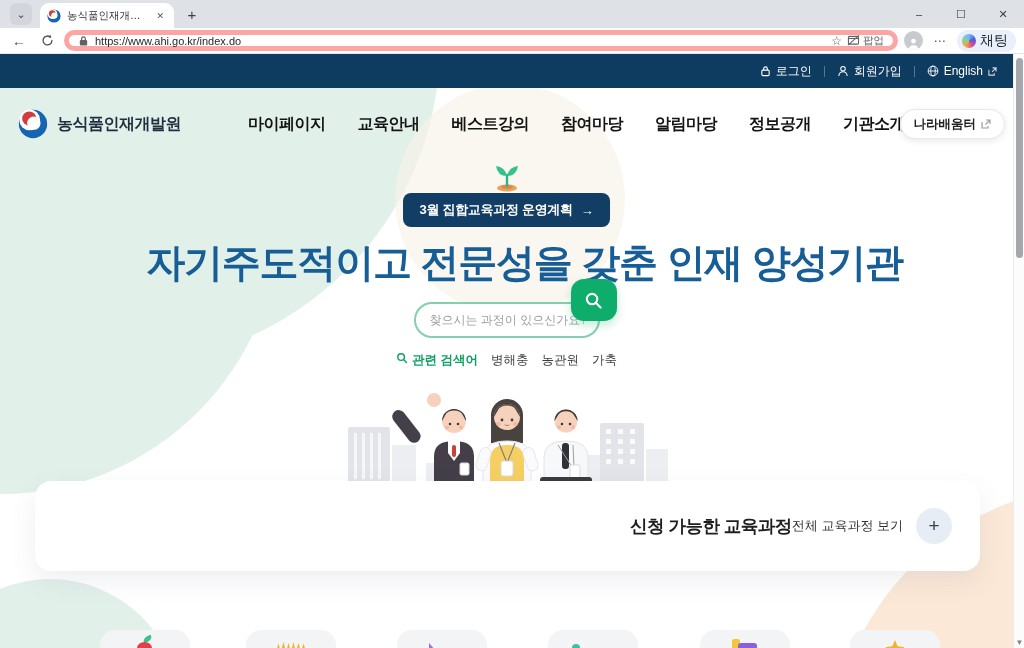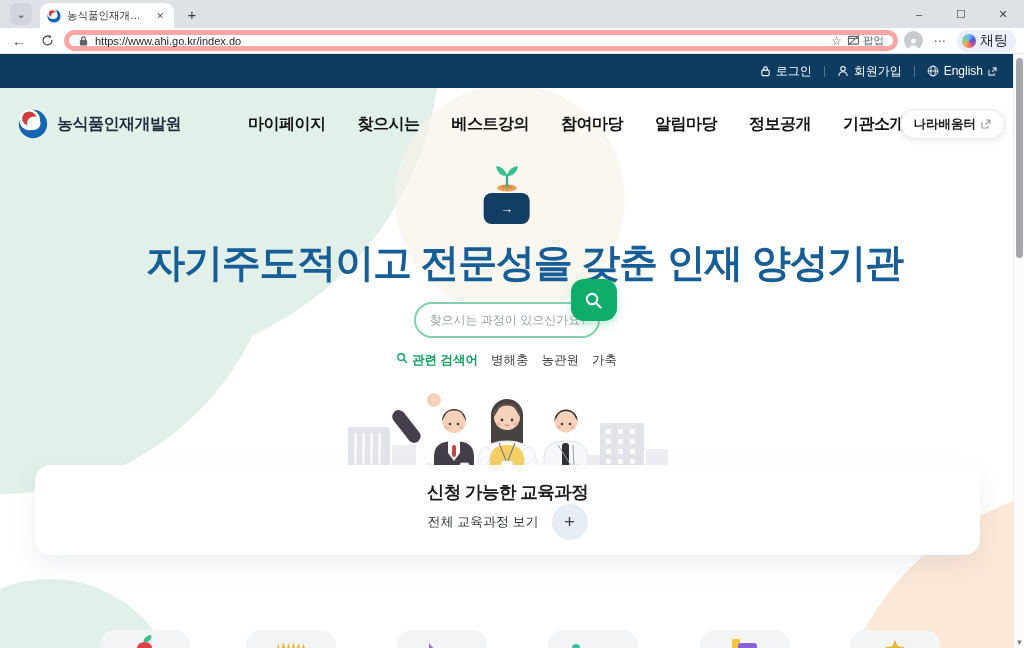--- a/index.html
+++ b/index.html
@@ -68,22 +68,22 @@
   .search-input::placeholder{color:#9aa0a6;}
   .search-btn{position:absolute;right:-17px;top:-23px;width:46px;height:42px;border:none;border-radius:13px;background:#0ead6c;
     display:flex;align-items:center;justify-content:center;box-shadow:0 4px 10px rgba(14,173,108,.25);}
 
   .related{position:absolute;top:298px;left:0;width:1013px;display:flex;justify-content:center;align-items:center;gap:13px;z-index:2;}
   .related-label{display:flex;align-items:flex-start;gap:4px;font-size:12.5px;font-weight:700;color:#0f9f63;}
   .keyword{font-size:12.5px;color:#3c3c3c;}
 
   .illus{position:absolute;top:325px;left:50%;transform:translateX(-50%);z-index:1;}
 
-  .course-card{position:absolute;top:411px;left:35px;width:945px;height:90px;background:#fff;border-radius:16px;z-index:2;
-    box-shadow:0 10px 26px rgba(90,100,115,.10);display:flex;align-items:center;justify-content:center;padding:0 28px;flex-direction:column;}
+  .course-card{position:absolute;top:427px;left:35px;width:945px;height:90px;background:#fff;border-radius:16px;z-index:2;
+    box-shadow:0 10px 26px rgba(90,100,115,.10);display:flex;align-items:center;justify-content:flex-end;padding:0 28px;}
   .course-title{font-size:17.5px;font-weight:800;color:#1e1e1e;letter-spacing:-.5px;}
   .viewall{display:flex;align-items:center;gap:13px;}
   .viewall-label{font-size:13px;color:#2e3238;}
   .plus-btn{width:36px;height:36px;border-radius:50%;background:#e7edf5;border:none;display:flex;align-items:center;justify-content:center;
     font-size:19px;font-weight:300;color:#3c4043;}
 
   .cat-card{position:absolute;top:576px;width:90px;height:60px;background:#f3f4f6;border-radius:15px;z-index:1;
     display:flex;justify-content:center;padding-top:6px;}
 
   
@@ -214,21 +214,21 @@
         <svg width="30" height="30" viewBox="0 0 36 36">
           <circle cx="18" cy="18" r="17" fill="#1565b0"></circle>
           <circle cx="14" cy="13" r="12.5" fill="#fff"></circle>
           <circle cx="13.5" cy="11.5" r="8.5" fill="#d23c3c"></circle>
           <circle cx="19" cy="17" r="8" fill="#fff"></circle>
         </svg>
         <span class="logo-text">농식품인재개발원</span>
       </div>
       <nav class="mainnav">
         <span class="nav-item">마이페이지</span>
-        <span class="nav-item">찾으시는</span>
+        <span class="nav-item">교육안내</span>
         <span class="nav-item">베스트강의</span>
         <span class="nav-item">참여마당</span>
         <span class="nav-item">알림마당</span>
         <span class="nav-item">정보공개</span>
         <span class="nav-item">기관소개</span>
       </nav>
       <div class="nara-btn">
         <span>나라배움터</span>
         <svg width="10" height="10" viewBox="0 0 10 10">
           <path d="M1 3 v6 h6 v-2" fill="none" stroke="#9aa0a6" stroke-width="1.2"></path>
@@ -239,20 +239,21 @@
 
     <svg class="sprout" width="32" height="32" viewBox="0 0 32 32">
       <ellipse cx="16" cy="28" rx="10" ry="3.6" fill="#e9a55f"></ellipse>
       <ellipse cx="16" cy="27" rx="6" ry="2.2" fill="#d88c49"></ellipse>
       <path d="M16 26 V15" stroke="#2db586" stroke-width="2.4" stroke-linecap="round"></path>
       <path d="M16 16 Q14 7 5 6 Q6.5 16 16 16 Z" fill="#35c08e"></path>
       <path d="M16 16 Q18 7 27 6 Q25.5 16 16 16 Z" fill="#35c08e"></path>
     </svg>
 
     <div class="notice-badge">
+      <span>3월 집합교육과정 운영계획</span>
       <span>→</span>
     </div>
 
     <div class="hero-title">자기주도적이고 전문성을 갖춘 인재 양성기관</div>
 
     <div class="search-wrap">
       <input class="search-input" type="text" placeholder="찾으시는 과정이 있으신가요?" style="">
       <button class="search-btn">
         <svg width="19" height="19" viewBox="0 0 20 20">
           <circle cx="8.5" cy="8.5" r="5.5" fill="none" stroke="#fff" stroke-width="2.2"></circle>

